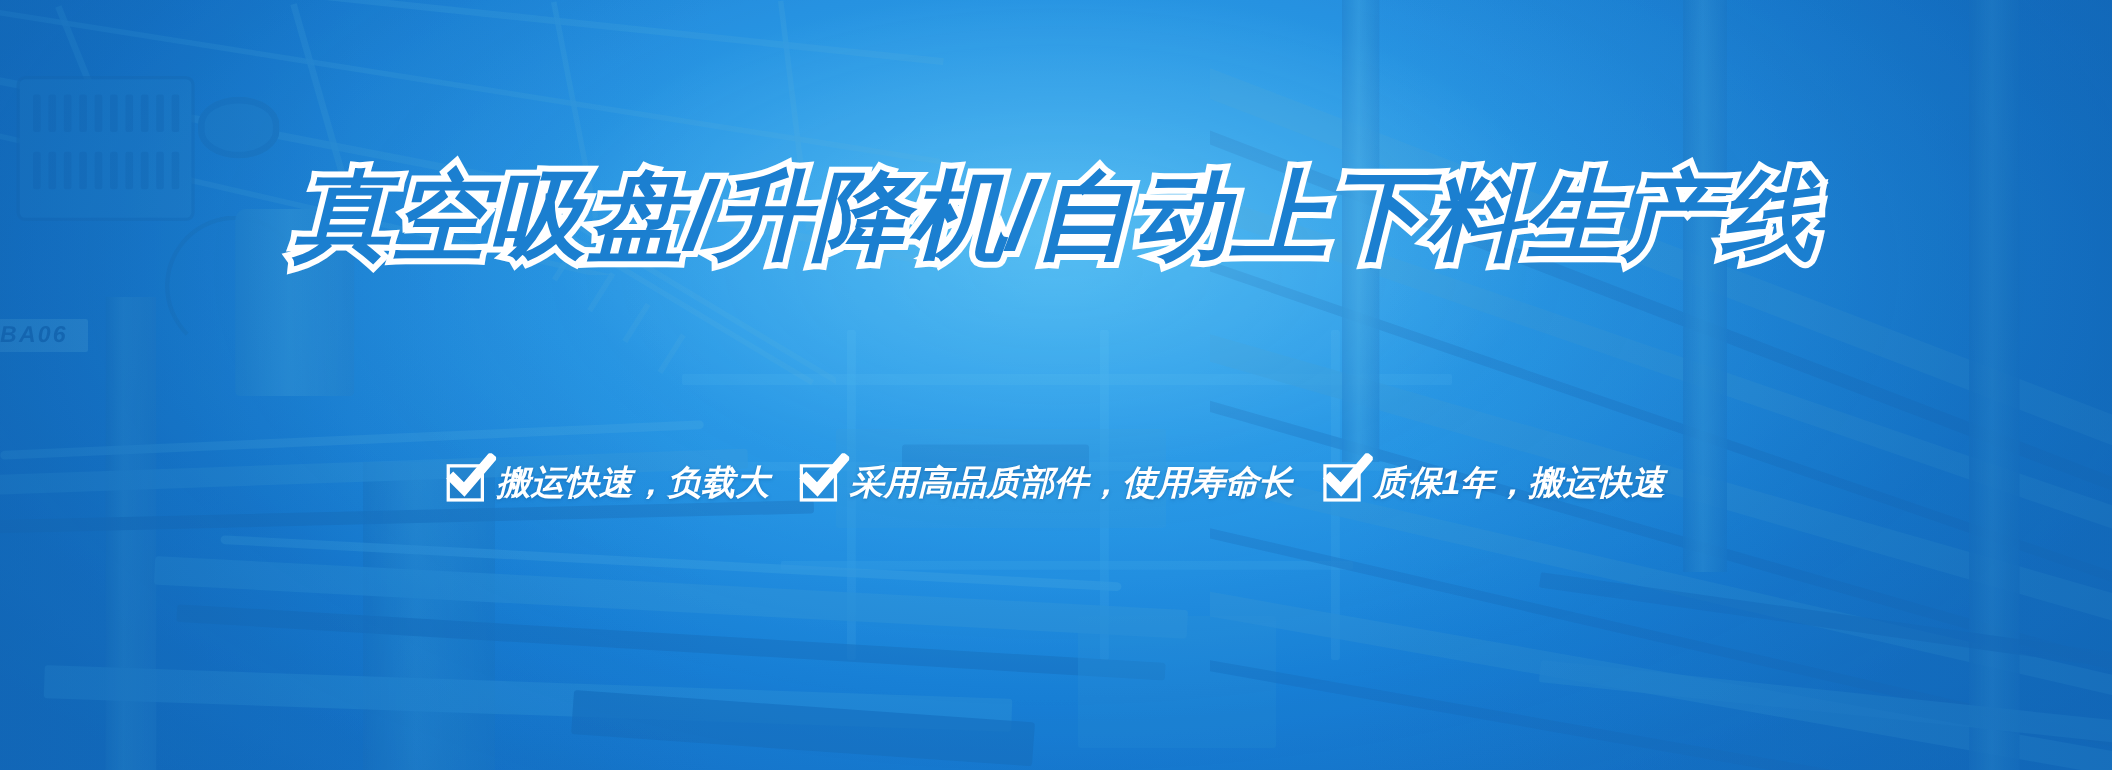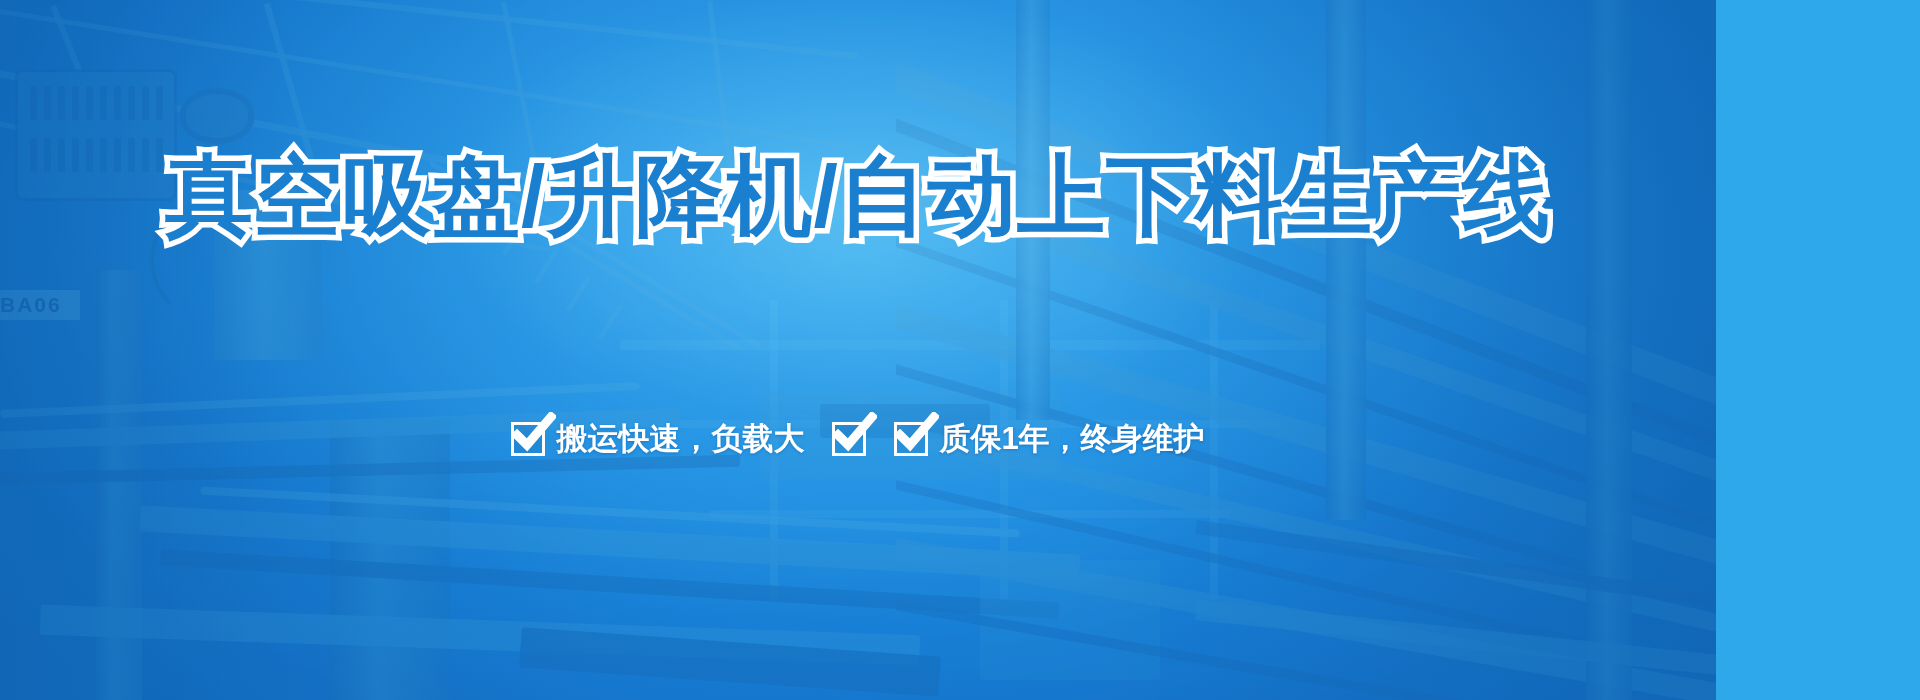--- a/index.html
+++ b/index.html
@@ -5,22 +5,23 @@
 <style>
   html,body{margin:0;padding:0;}
   body{
     width:1920px;height:700px;overflow:hidden;
     font-family:"Liberation Sans","DejaVu Sans",sans-serif;
     background:#2ea8ea;
   }
 
   
   .banner{
-    position:relative;width:1716px;height:700px;overflow:hidden;
+    position:relative;width:1920px;height:700px;overflow:hidden;
     background:#2ea8ea;
+    font-style:italic;
   }
 
   
   .bg-photo{position:absolute;inset:0;overflow:hidden;}
 
   
   .bg-base{
     position:absolute;inset:0;
     background:
       radial-gradient(ellipse 62% 85% at 50% 38%, #4fb8f2 0%, #3aa9ea 38%, #2f9ce2 62%, #2288cf 100%);
@@ -270,26 +271,27 @@
         </span>
         <span class="txt">搬运快速，负载大</span>
       </div>
 
       <div class="feat">
         <span class="chk">
           <svg viewBox="0 0 46 46" aria-hidden="true">
             <path d="M7 23 L17 33 L41 5" fill="none" stroke="#ffffff" stroke-width="9" stroke-linecap="square" stroke-linejoin="miter"></path>
           </svg>
         </span>
+        <span class="txt">采用高品质部件，使用寿命长</span>
       </div>
 
       <div class="feat">
         <span class="chk">
           <svg viewBox="0 0 46 46" aria-hidden="true">
             <path d="M7 23 L17 33 L41 5" fill="none" stroke="#ffffff" stroke-width="9" stroke-linecap="square" stroke-linejoin="miter"></path>
           </svg>
         </span>
-        <span class="txt">质保1年，终身维护</span>
+        <span class="txt">质保1年，搬运快速</span>
       </div>
 
     </div>
   </div>
 </div>
 
 </body></html>

